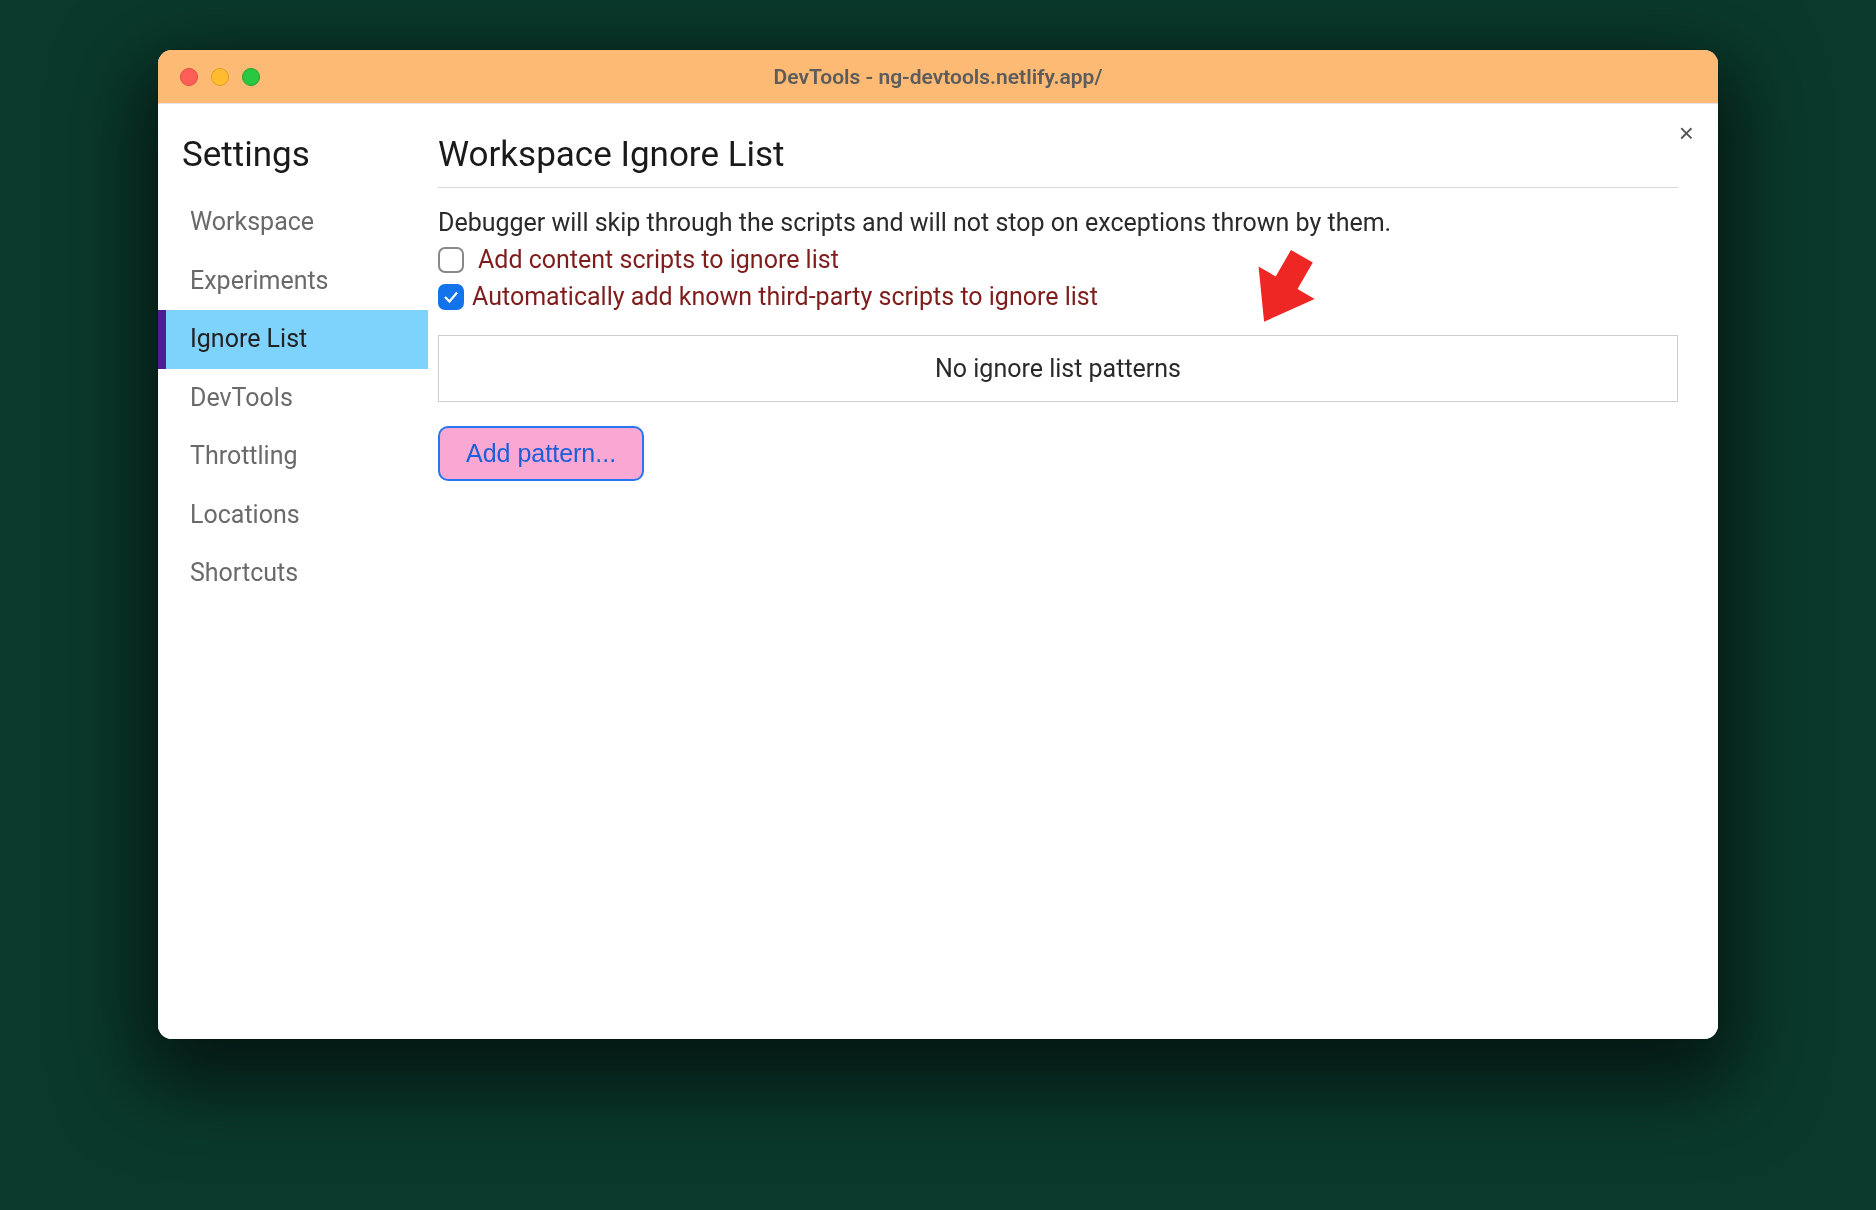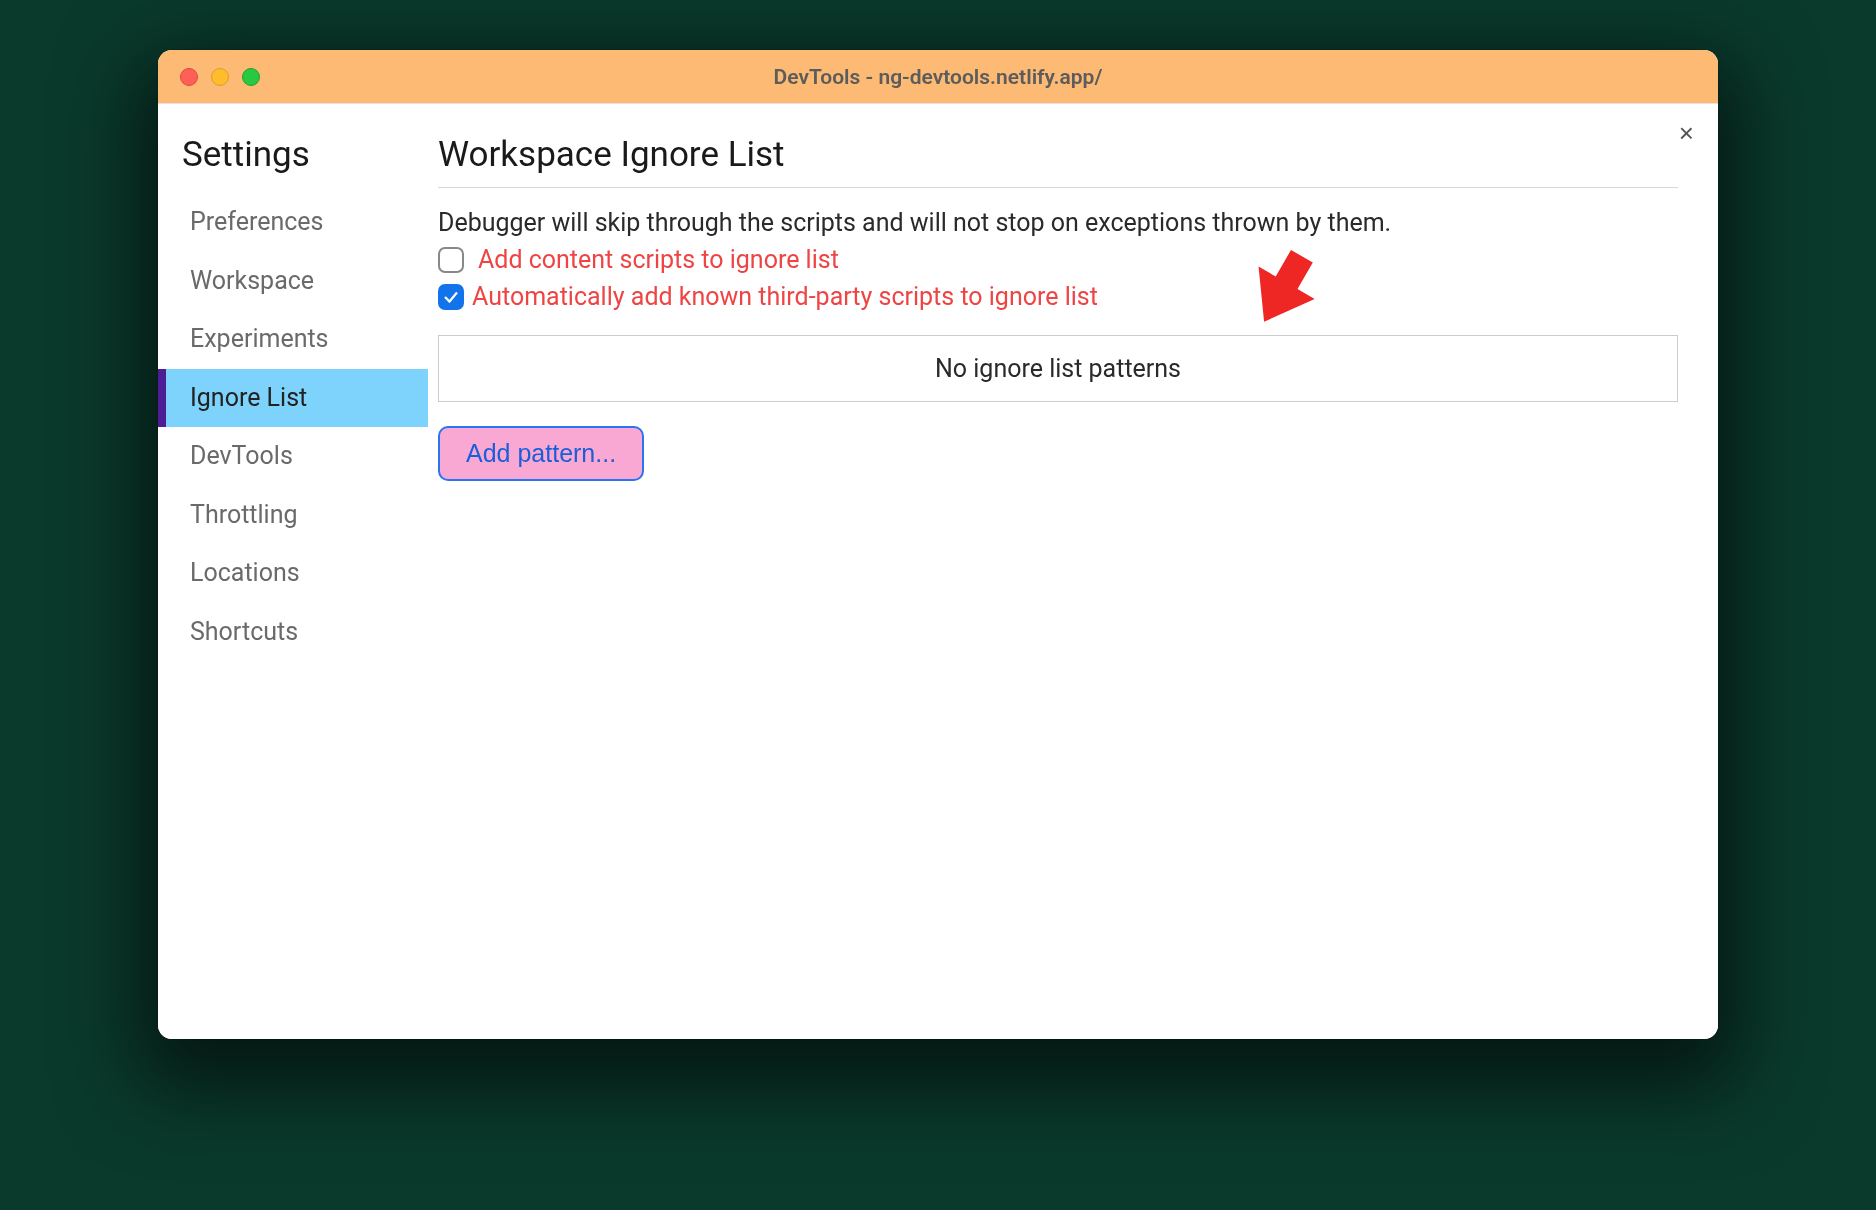--- a/index.html
+++ b/index.html
@@ -128,21 +128,21 @@
       font-size: 25px;
       color: #2a2a2a;
       margin-bottom: 8px;
     }
 
     .checkbox-row {
       display: flex;
       align-items: center;
       gap: 14px;
       font-size: 25px;
-      color: #ef4444;
+      color: #7f1d1d;
       margin-bottom: 8px;
       position: relative;
     }
 
     .checkbox {
       width: 26px;
       height: 26px;
       border: 2px solid #888;
       border-radius: 7px;
       display: flex;
@@ -214,23 +214,20 @@
   </div>
 
   <div class="content">
 
     <div class="close-x">×</div>
 
     <div class="sidebar">
       <div class="sidebar-title">Settings</div>
 
       <div class="sidebar-item">
-        <span>Preferences</span>
-      </div>
-      <div class="sidebar-item">
         <span>Workspace</span>
       </div>
       <div class="sidebar-item">
         <span>Experiments</span>
       </div>
       <div class="sidebar-item active">
         <span>Ignore List</span>
       </div>
       <div class="sidebar-item">
         <span>DevTools</span>

